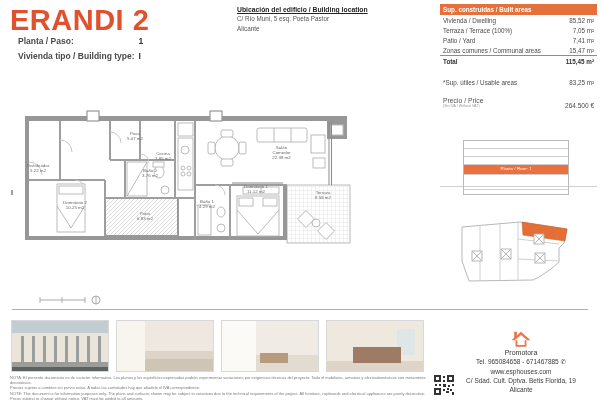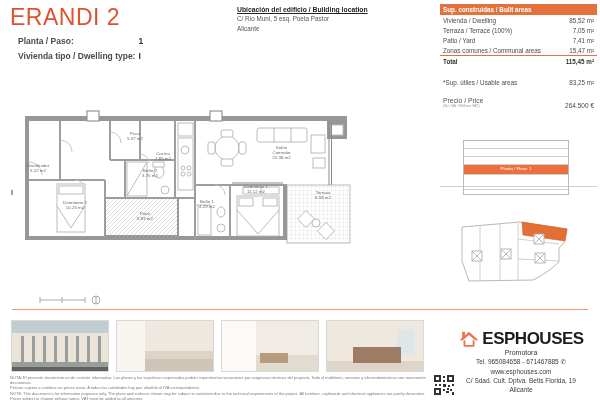--- a/index.html
+++ b/index.html
@@ -1,19 +1,19 @@
 <!DOCTYPE html>
 <html><head>
 <meta charset="utf-8">
 <style>
   html,body{margin:0;padding:0;background:#888;}
   .page{position:relative;width:600px;height:400px;background:#ffffff;overflow:hidden;
         font-family:"Liberation Sans",sans-serif;color:#444;}
   
-  .title{position:absolute;left:10px;top:4px;font-size:23px;font-weight:normal;letter-spacing:.5px;color:#E0512D;}
+  .title{position:absolute;left:10px;top:4px;font-size:29px;font-weight:bold;letter-spacing:.5px;color:#E0512D;}
   .hrow{position:absolute;left:18px;font-size:8.5px;font-weight:bold;color:#4a4a4a;}
   .hrow .lbl{display:inline-block;width:118px;}
   .hrow .val{color:#333;}
   
   .loc{position:absolute;left:237px;top:6px;}
   .loc .t{font-size:6.8px;font-weight:bold;color:#222;text-decoration:underline;}
   .loc .a{font-size:6.3px;color:#555;margin-top:2px;line-height:8px;}
   
   .tbl{position:absolute;left:440px;top:4px;width:157px;}
   .tbl .hd{background:#E4703C;color:#fff;font-size:6.3px;font-weight:bold;padding:2px 3px;}
@@ -73,21 +73,21 @@
 <body>
 
 <div class="page">
 
   <div class="title">ERANDI 2</div>
   <div class="hrow" style="top:36px;">
     <span class="lbl">Planta / Paso:</span>
     <span class="val">1</span>
   </div>
   <div class="hrow" style="top:51px;">
-    <span class="lbl">Vivienda tipo / Dwelling type:</span>
+    <span class="lbl">Vivienda tipo / Building type:</span>
     <span class="val">I</span>
   </div>
 
   <div class="loc">
     <div class="t">Ubicación del edificio / Building location</div>
     <div class="a">C/ Río Muni, 5 esq. Poeta Pastor</div>
     <div class="a">Alicante</div>
   </div>
 
   <div class="tbl">
@@ -373,21 +373,20 @@
     </g>
   </svg>
 
   <div class="brand">
     <div class="brandrow">
       <svg width="22" height="20" viewBox="0 0 24 22">
         <rect x="4.5" y="3" width="3" height="7" fill="#E8764E"></rect>
         <path d="M1.5,12.5 L12,3 L22.5,12.5 L18.8,12.5 L12,6.6 L5.2,12.5 Z" fill="#E8764E"></path>
         <path d="M6,12.5 L6,19.5 L18,19.5 L18,12.5 L16,12.5 L16,17.5 L8,17.5 L8,12.5 Z" fill="#E8764E"></path>
       </svg>
-      <span class="brandname">ESPHOUSES</span>
     </div>
     <div class="brandsub">Promotora</div>
     <div class="brandline">
       <span>Tel. 965084658 - 671467885</span>
       <span class="wicon">✆</span>
     </div>
     <div class="brandline">www.esphouses.com</div>
     <div class="brandline">C/ Sdad. Cult. Dptva. Betis Florida, 19</div>
     <div class="brandline">Alicante</div>
   </div>

